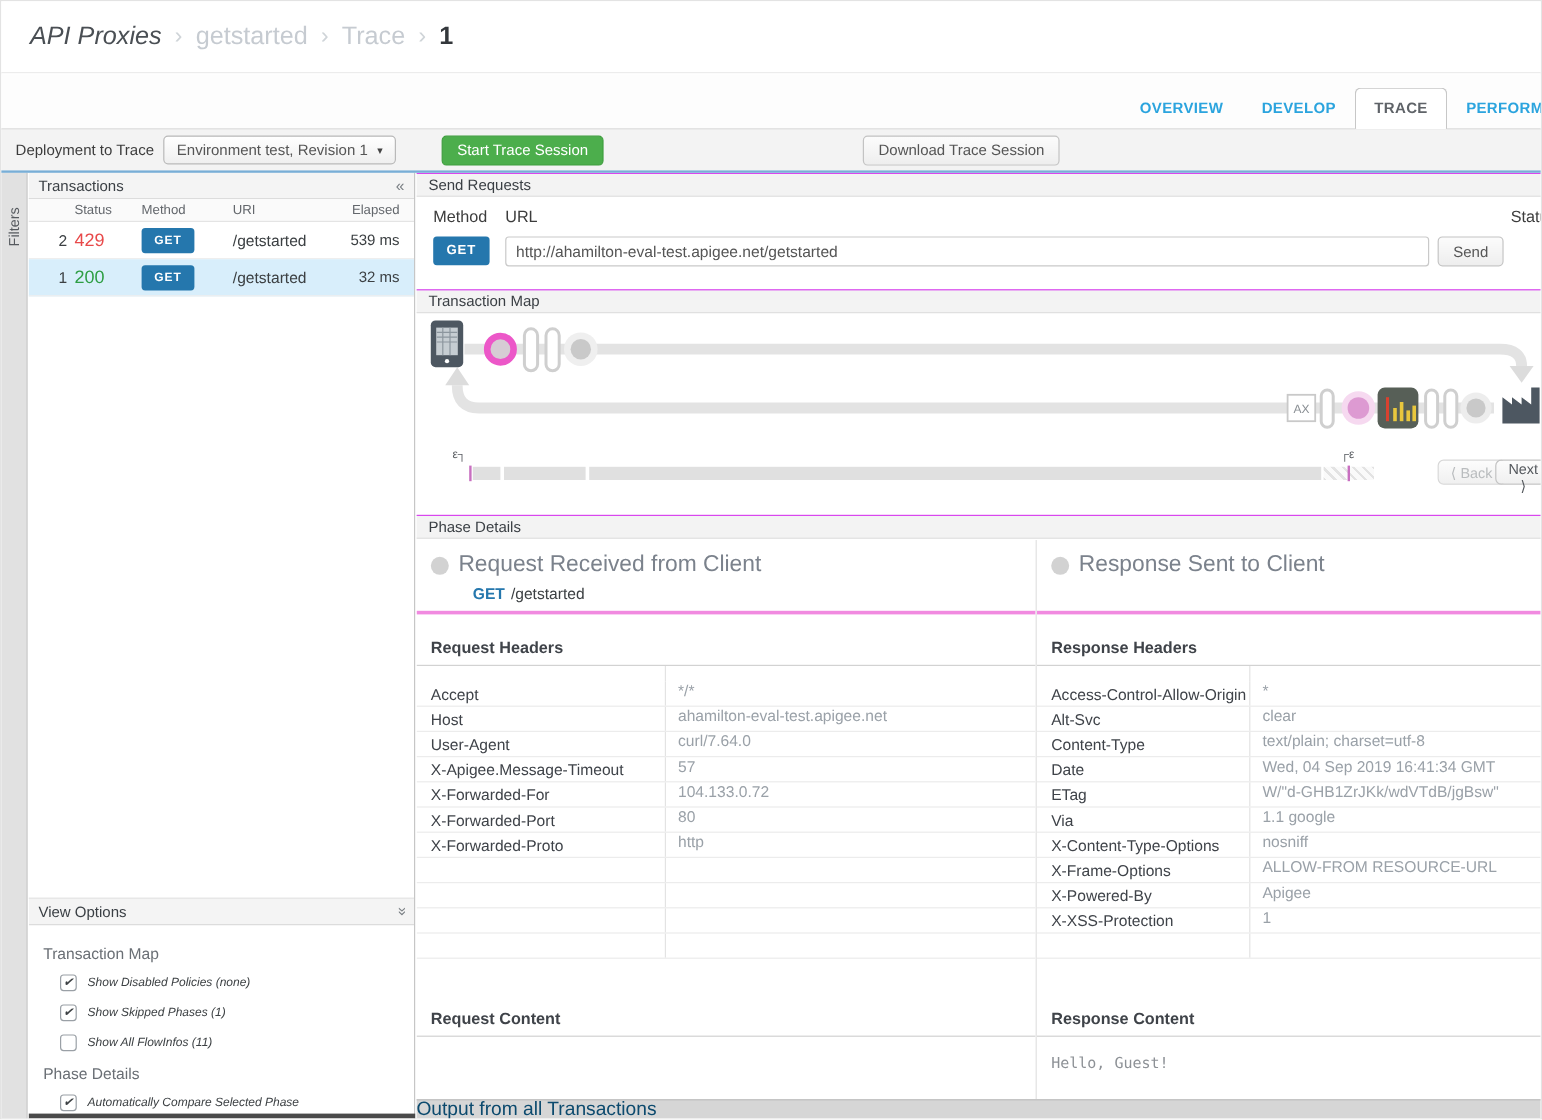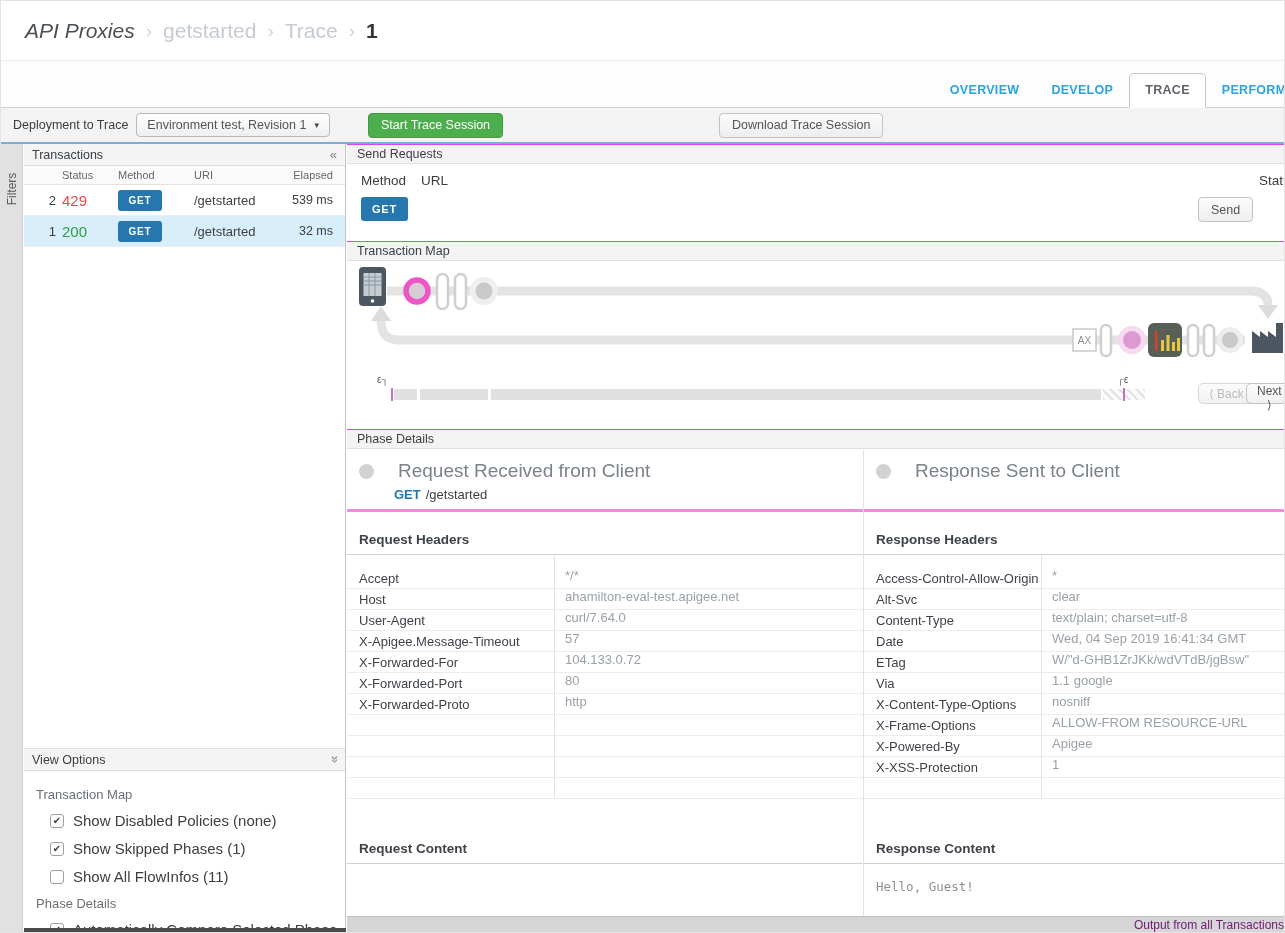--- a/index.html
+++ b/index.html
@@ -73,21 +73,21 @@
     font-size:10px; font-weight:bold; letter-spacing:.8px; display:flex; align-items:center;
     justify-content:center; }
   .tx-uri { color:#3c4043; }
   .tx-elapsed { text-align:right; padding-right:12px; font-size:12.5px; color:#3c4043; }
 
   
   .view-options { position:absolute; top:604px; bottom:4px; left:0; right:0; background:#fff;
     border-top:1px solid #e0e0e0; overflow:hidden; }
   .vo-body { padding:10px 0 0 12px; }
   .vo-group-label { font-size:13px; color:#6a6f75; margin:6px 0 10px; }
-  .vo-item { display:flex; align-items:center; margin:0 0 11px 14px; font-size:15px; color:#3c4043; }
+  .vo-item { display:flex; align-items:center; margin:0 0 11px 14px; font-size:10px; color:#3c4043;font-style:italic; }
   .cb { width:14px; height:14px; border:1px solid #9aa0a6; border-radius:3px; background:#fff;
     display:inline-flex; align-items:center; justify-content:center; margin-right:9px;
     cursor:pointer; flex:none; }
   .cb.checked::after { content:"✔"; font-size:10px; color:#3c4043; }
   .left-bottom-bar { position:absolute; bottom:0; left:0; width:322px; height:4px; background:#4a4a4a; }
 
   
   .right-panel { position:absolute; top:143px; bottom:0; left:346px; right:0; overflow:hidden; background:#fff; }
   .section-bar { height:20px; background:#f3f3f3; border-bottom:1px solid #e0e0e0;
     border-top:1px solid #d946ef; display:flex; align-items:center; padding-left:10px;
@@ -120,43 +120,43 @@
     border-radius:5px; background:linear-gradient(#fcfcfc,#f0f0f0); cursor:pointer; }
   .btn-back { left:851px; color:#b9bcbe; border:1px solid #d8d8d8; }
   .btn-next { left:899px; color:#55595e; border:1px solid #c3c3c3; }
 
   
   .phase-content { position:absolute; top:306px; bottom:16px; left:0; right:0; display:flex; }
   .phase-col { overflow:hidden; }
   .col-left { width:517px; border-right:1px solid #e2e2e2; }
   .col-right { flex:1; }
   .phase-summary { height:62px; border-bottom:3px solid #f18ae0; padding:10px 0 0 12px; }
-  .ps-line1 { display:flex; align-items:center; gap:24px; }
+  .ps-line1 { display:flex; align-items:center; gap:8px; }
   .phase-dot-html { width:15px; height:15px; border-radius:50%; background:#d2d2d2; flex:none; }
   .phase-title { font-size:19px; font-weight:300; color:#7b828c; white-space:nowrap; }
   .ps-line2 { margin:5px 0 0 35px; font-size:13px; color:#3c4043; }
   .ps-method { color:#2577ad; font-weight:bold; margin-right:5px; }
   .ps-code { color:#2e9e44; font-weight:bold; margin-right:5px; }
 
   .hdr-title { margin-top:14px; padding:6px 0 7px 12px; font-size:13.5px; font-weight:bold;
     color:#3f4349; border-bottom:1px solid #d2d2d2; }
   .hrow { display:flex; border-bottom:1px solid #ececec; min-height:21px; align-items:flex-start; }
   .hrow.spacer { min-height:13px; border-bottom:none; }
   .hname { padding-left:12px; font-size:13px; color:#3f4349; border-right:1px solid #e3e3e3;
     align-self:stretch; display:flex; align-items:center; flex:none; }
   .col-left .hname { width:208px; }
   .col-right .hname { width:178px; }
   .hval { padding-left:10px; font-size:13px; color:#9aa1a8; }
   .table-gap { height:22px; }
   .content-row1 { height:54px; border-bottom:1px solid #ececec; padding:13px 0 0 12px; }
   .mono-body { font-family:"DejaVu Sans Mono", monospace; font-size:12.5px; color:#8d9196; }
 
   .footer-output { position:absolute; bottom:0; left:0; right:0; height:16px; background:#d6d6d6;
-    border-top:1px solid #bfbfbf; display:flex; align-items:center; justify-content:flex-end;
-    font-size:12px; color:#701a75; }
+    border-top:1px solid #bfbfbf; display:flex; align-items:center; justify-content:flex-start;
+    font-size:16px; color:#0c4a6e; }
 </style>
 </head>
 <body>
 
 <div class="app">
 
   <div class="breadcrumb-bar">
     <span class="bc-root">API Proxies</span>
     <span class="bc-sep">›</span>
     <span class="bc-dim">getstarted</span>
@@ -255,20 +255,21 @@
   <div class="right-panel">
 
     <div class="section-bar">
       <span>Send Requests</span>
     </div>
     <div class="sr-form">
       <span class="sr-label lbl-method">Method</span>
       <span class="sr-label lbl-url">URL</span>
       <span class="sr-label lbl-status">Status</span>
       <div class="sr-method-chip">GET</div>
+      <input class="url-input" type="text" value="http://ahamilton-eval-test.apigee.net/getstarted" style="">
       <button class="btn-plain send-btn">Send</button>
     </div>
 
     <div class="section-bar">
       <span>Transaction Map</span>
     </div>
 
     <div class="map-area">
       <svg class="map-svg" width="939" height="110" viewBox="0 0 939 110">
 

